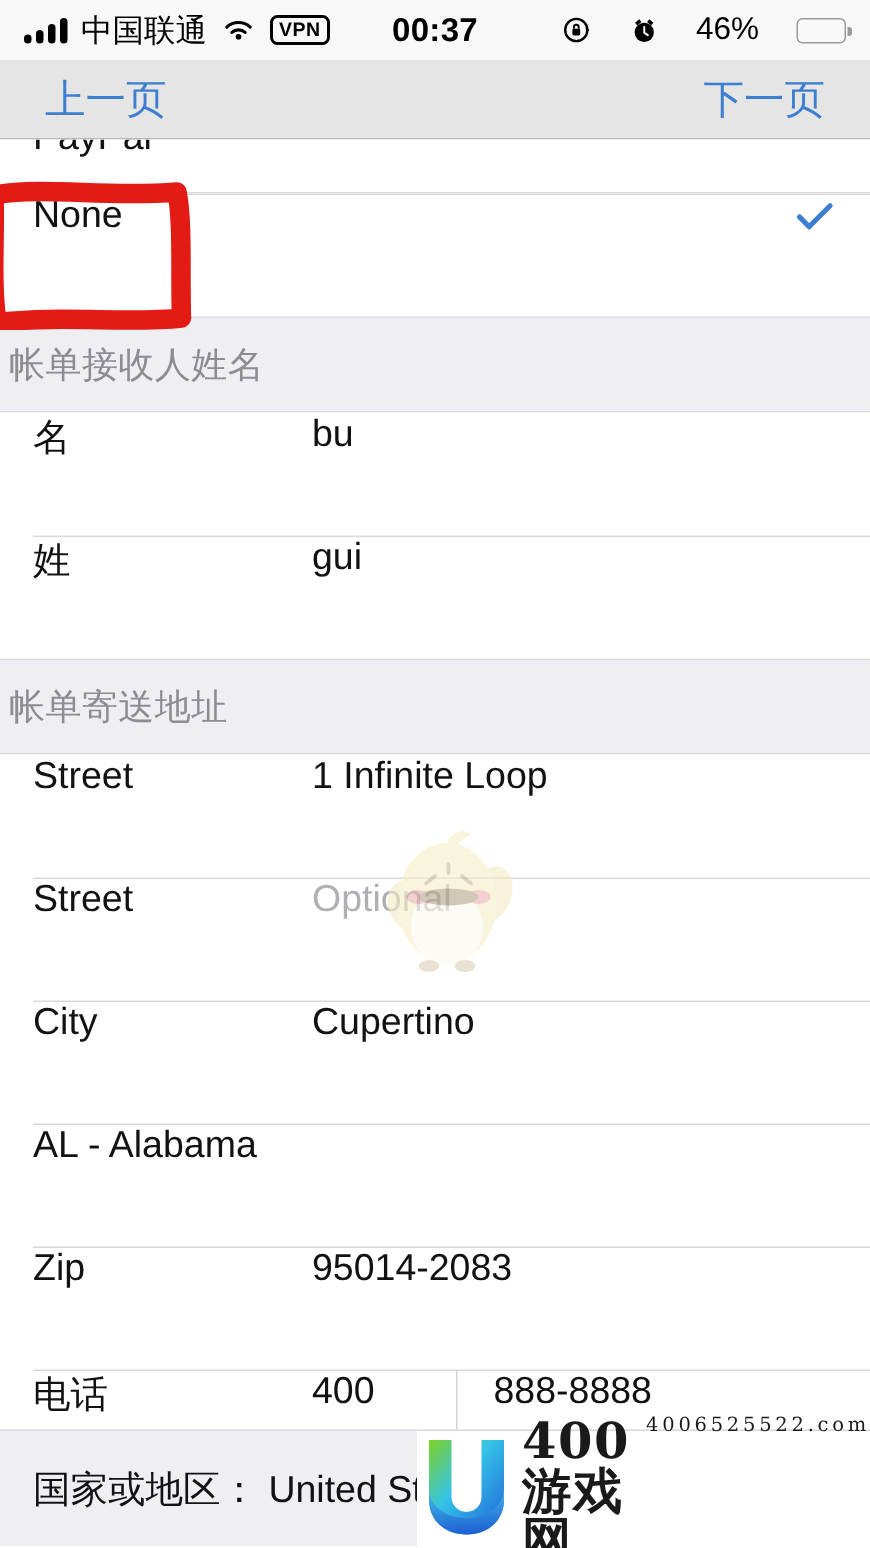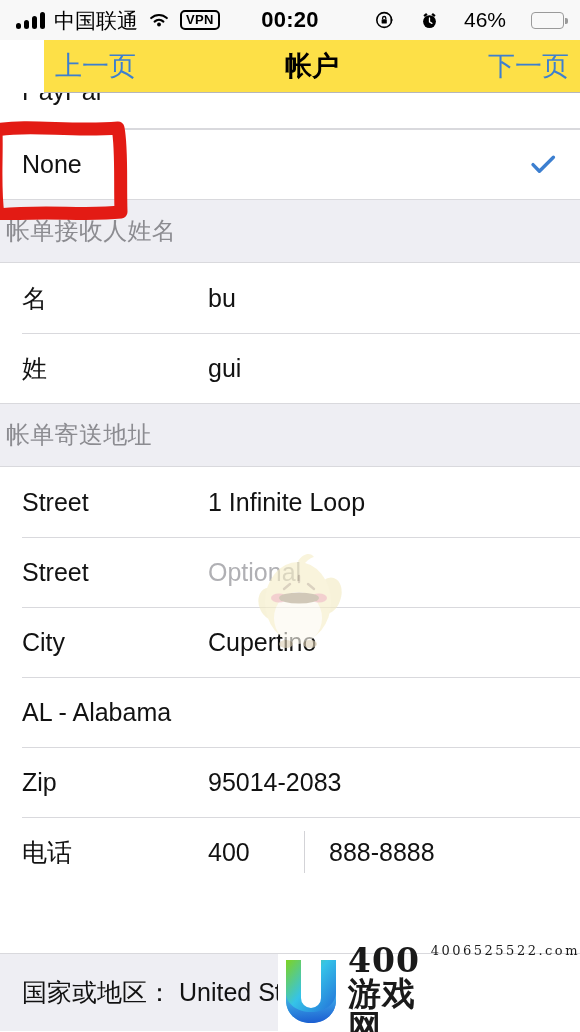--- a/index.html
+++ b/index.html
@@ -117,26 +117,25 @@
   .battery-fill {
     height: 100%;
     background: #000;
     border-radius: 1.5px;
   }
 
   
   .nav-bar {
     position: relative;
     height: 53px;
-    background: #fde047;
+    background: #e5e5e5;
     border-bottom: 1px solid #b6b6bb;
     display: flex;
     align-items: center;
-    padding: 0 11px;
-    margin-left: 44px;
+    padding: 0 30px;
   }
   .nav-btn {
     font-size: 27px;
     color: #3c7fd0;
     line-height: 1;
     white-space: nowrap;
     background: none;
     border: none;
     font-family: inherit;
     cursor: pointer;
@@ -158,23 +157,23 @@
     position: relative;
     height: calc(1032px - 40px - 54px);
     overflow: hidden;
     background: #ffffff;
   }
 
   .row {
     position: relative;
     background: #ffffff;
     display: flex;
-    align-items: center;
+    align-items: flex-start;
     padding: 0 22px;
-    height: 70px;
+    height: 82px;
   }
   .row + .row::before {
     content: "";
     position: absolute;
     left: 22px; right: 0; top: 0;
     height: 1px;
     background: #d9d9dd;
   }
   .row-label {
     font-size: 25px;
@@ -333,21 +332,21 @@
       <span>
         <svg class="wifi-icon" viewBox="0 0 24 18">
           <path d="M12 15.4a1.9 1.9 0 1 0 0-3.8 1.9 1.9 0 0 0 0 3.8z" fill="#000"></path>
           <path d="M7.6 10.6a6.6 6.6 0 0 1 8.8 0" stroke="#000" stroke-width="2.1" fill="none" stroke-linecap="round"></path>
           <path d="M4.2 7.1a11.4 11.4 0 0 1 15.6 0" stroke="#000" stroke-width="2.1" fill="none" stroke-linecap="round"></path>
         </svg>
       </span>
       <span class="vpn-badge">VPN</span>
     </div>
 
-    <div class="status-center">00:20</div>
+    <div class="status-center">00:37</div>
 
     <div class="status-right">
       <span>
         <svg class="rotlock-icon" viewBox="0 0 20 20">
           <circle cx="9.2" cy="10" r="7.4" fill="none" stroke="#000" stroke-width="1.6"></circle>
           <rect x="6.6" y="9.2" width="5.2" height="4.4" rx="0.9" fill="#000"></rect>
           <path d="M7.6 9.2V8.1a1.6 1.6 0 0 1 3.2 0v1.1" fill="none" stroke="#000" stroke-width="1.3"></path>
           <path d="M15.6 8.4l2.4 1.6-2.4 1.6z" fill="#000"></path>
         </svg>
       </span>
@@ -361,21 +360,20 @@
       </span>
       <span class="battery-pct">46%</span>
       <span class="battery">
         <span class="battery-fill" id="battery-fill" style="width:46%"></span>
       </span>
     </div>
   </div>
 
   <div class="nav-bar">
     <button class="nav-btn left">上一页</button>
-    <div class="nav-title">帐户</div>
     <button class="nav-btn right">下一页</button>
   </div>
 
   <div class="content">
 
     <div class="row clipped">
       <span class="row-label">PayPal</span>
     </div>
 
     <div class="row selected">

